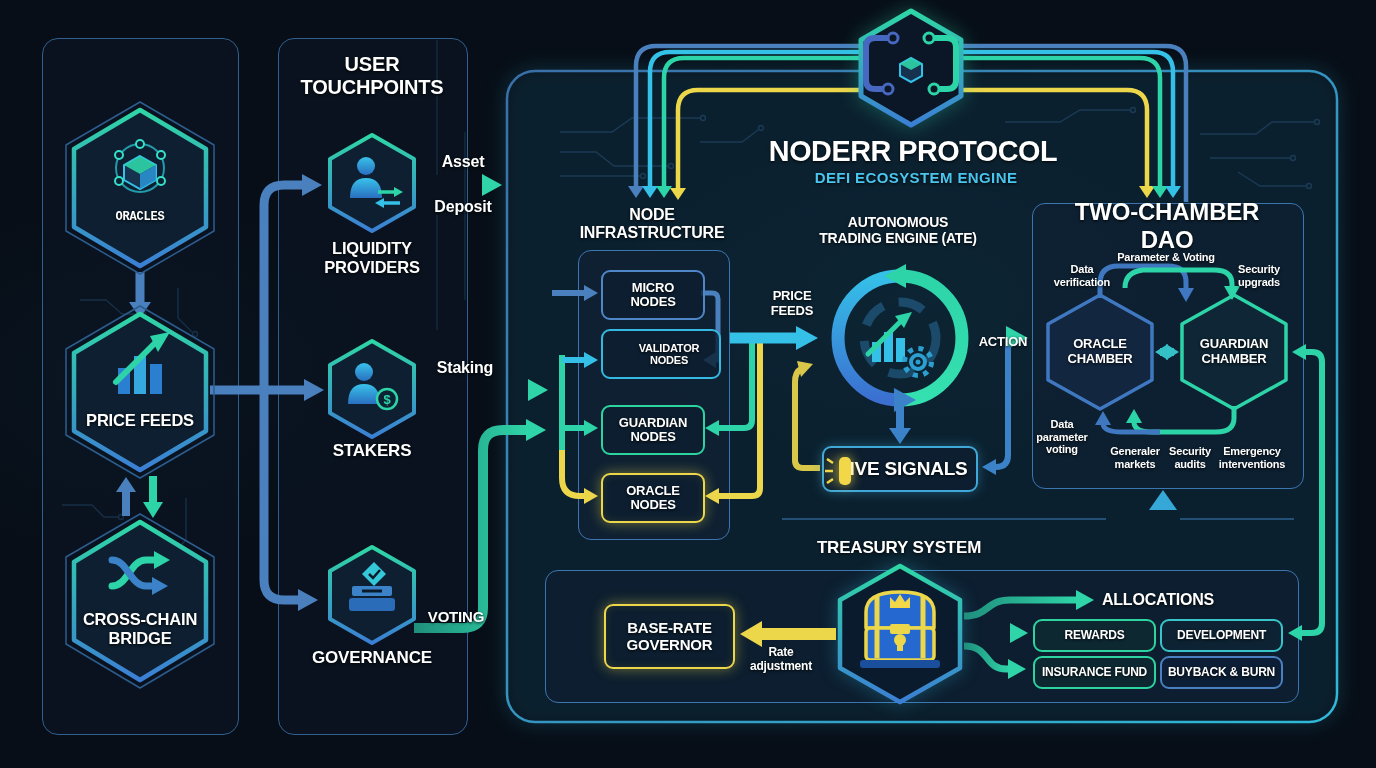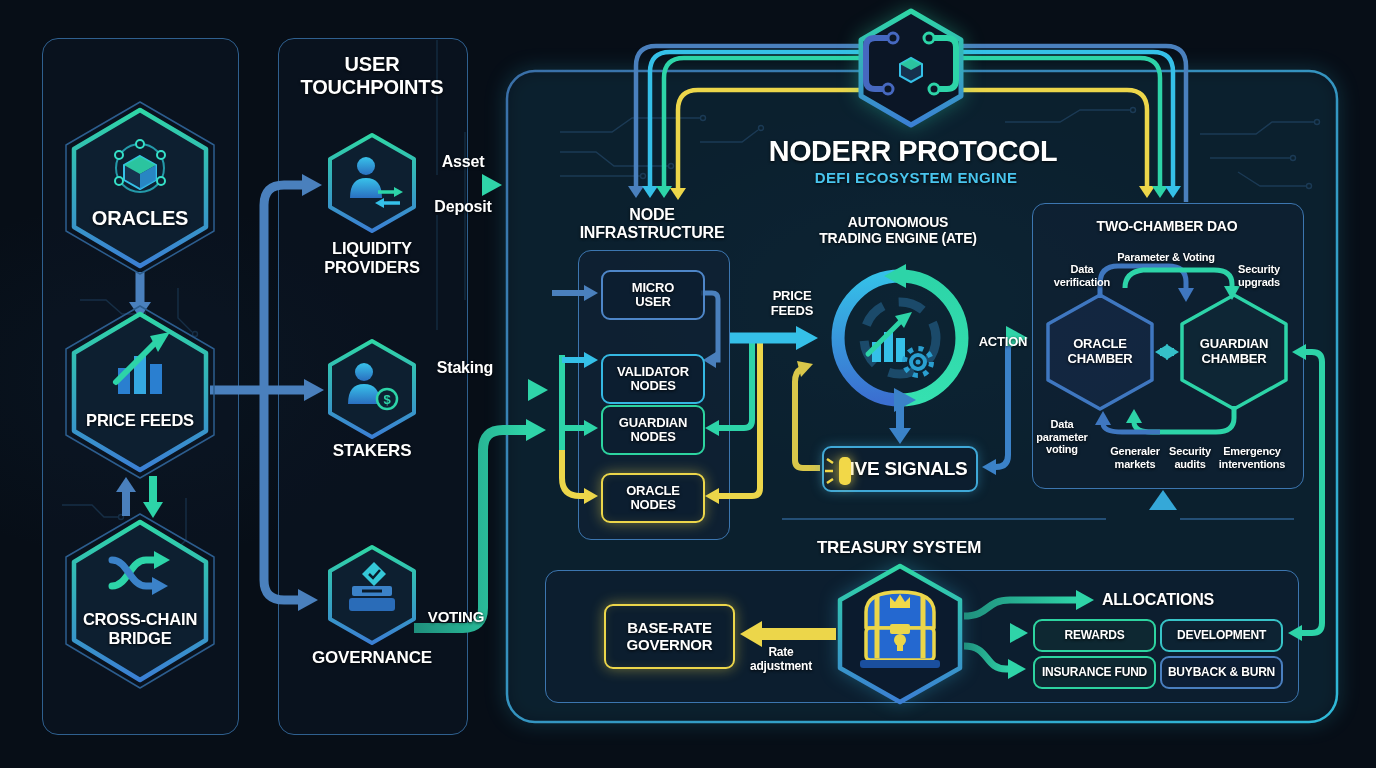--- a/index.html
+++ b/index.html
@@ -322,21 +322,21 @@
       <polygon points="740,634 762,621 762,647" fill="#ecd64a"></polygon>
       <path d="M964,616 C990,616 985,600 1010,600 H1078" stroke="url(#gTeal)" stroke-width="7" fill="none"></path>
       <polygon points="1094,600 1076,590 1076,610" fill="#2fd4a8"></polygon>
       <path d="M964,633 H1012" stroke="url(#gTeal)" stroke-width="7" fill="none"></path>
       <polygon points="1028,633 1010,623 1010,643" fill="#2fd4a8"></polygon>
       <path d="M964,646 C990,646 984,669 1006,669 H1010" stroke="url(#gTeal)" stroke-width="7" fill="none"></path>
       <polygon points="1026,669 1008,659 1008,679" fill="#2fd4a8"></polygon>
     </g>
   </svg>
 
-  <div class="lbl" style="left:140px;top:218px;font-size:20px;">ORACLES</div>
+  <div class="lbl" style="left:140px;top:218px;font-size:12px;font-family:Liberation Mono, monospace;">ORACLES</div>
   <div class="lbl" style="left:140px;top:420px;font-size:16.5px;">PRICE FEEDS</div>
   <div class="lbl" style="left:140px;top:629px;font-size:16.5px;">CROSS-CHAIN
 BRIDGE</div>
 
   <div class="lbl" style="left:372px;top:76px;font-size:20px;">USER
 TOUCHPOINTS</div>
   <div class="lbl" style="left:372px;top:258px;font-size:16.5px;">LIQUIDITY
 PROVIDERS</div>
   <div class="lbl" style="left:372px;top:451px;font-size:17px;">STAKERS</div>
   <div class="lbl" style="left:372px;top:658px;font-size:17px;">GOVERNANCE</div>
@@ -345,43 +345,43 @@
   <div class="lbl soft" style="left:463px;top:207px;font-size:16px;">Deposit</div>
   <div class="lbl soft" style="left:465px;top:368px;font-size:16px;">Staking</div>
   <div class="lbl soft" style="left:456px;top:617px;font-size:15px;">VOTING</div>
 
   <div class="lbl" style="left:913px;top:151px;font-size:30px;letter-spacing:-0.5px;transform:translate(-50%,-50%) scaleX(.96);">NODERR PROTOCOL</div>
   <div class="lbl" style="left:913px;top:178px;font-size:15px;color:#49c5ee;letter-spacing:.4px;padding-left:6px;">DEFI ECOSYSTEM ENGINE</div>
 
   <div class="lbl" style="left:652px;top:224px;font-size:16px;">NODE
 INFRASTRUCTURE</div>
   <div class="box" style="left:601px;top:270px;width:100px;height:46px;font-size:13px;border-color:#4e86c8;">MICRO
-USER</div>
-  <div class="box" style="left:601px;top:354px;width:100px;height:46px;font-size:13px;border-color:#35b8e2;">VALIDATOR
+NODES</div>
+  <div class="box" style="left:601px;top:329px;width:100px;height:46px;font-size:11px;border-color:#35b8e2;padding-left:16px;">VALIDATOR
 NODES</div>
   <div class="box" style="left:601px;top:405px;width:100px;height:46px;font-size:13px;border-color:#2dd4a0;">GUARDIAN
 NODES</div>
   <div class="box glow-y" style="left:601px;top:473px;width:100px;height:46px;font-size:13px;border-color:#ecd64a;">ORACLE
 NODES</div>
 
   <div class="lbl" style="left:792px;top:304px;font-size:13px;">PRICE
 FEEDS</div>
   <div class="lbl" style="left:898px;top:230px;font-size:14px;">AUTONOMOUS
 TRADING ENGINE (ATE)</div>
   <div class="lbl" style="left:1003px;top:342px;font-size:13px;">ACTION</div>
 
   <div class="box glow-c" style="left:822px;top:446px;width:156px;height:46px;font-size:19px;border-color:#3fa8d8;justify-content:flex-start;padding-left:14px;box-sizing:border-box;">
     <span>LIVE SIGNALS</span>
     <svg width="30" height="36" style="position:absolute;right:4px;top:5px;filter:drop-shadow(0 0 6px rgba(242,216,72,.8));">
       <rect x="15" y="4" width="12" height="28" rx="5" fill="#f2d848"></rect>
       <path d="M9,10 L3,6 M9,18 H1 M9,26 L3,30" stroke="#f2d848" stroke-width="2.5" fill="none"></path>
     </svg>
   </div>
 
-  <div class="lbl" style="left:1167px;top:226px;font-size:14px;">TWO-CHAMBER DAO</div>
+  <div class="lbl" style="left:1167px;top:226px;font-size:24px;">TWO-CHAMBER DAO</div>
   <div class="lbl soft" style="left:1166px;top:257px;font-size:11px;">Parameter &amp; Voting</div>
   <div class="lbl soft" style="left:1082px;top:276px;font-size:11px;">Data
 verification</div>
   <div class="lbl soft" style="left:1259px;top:276px;font-size:11px;">Security
 upgrads</div>
   <div class="lbl" style="left:1100px;top:352px;font-size:13px;">ORACLE
 CHAMBER</div>
   <div class="lbl" style="left:1234px;top:352px;font-size:13px;">GUARDIAN
 CHAMBER</div>
   <div class="lbl soft" style="left:1062px;top:437px;font-size:11px;">Data

